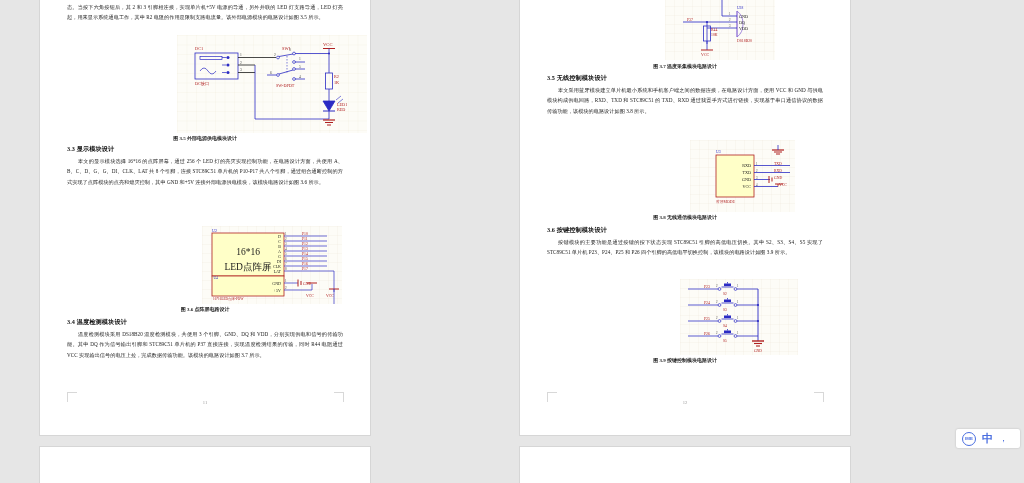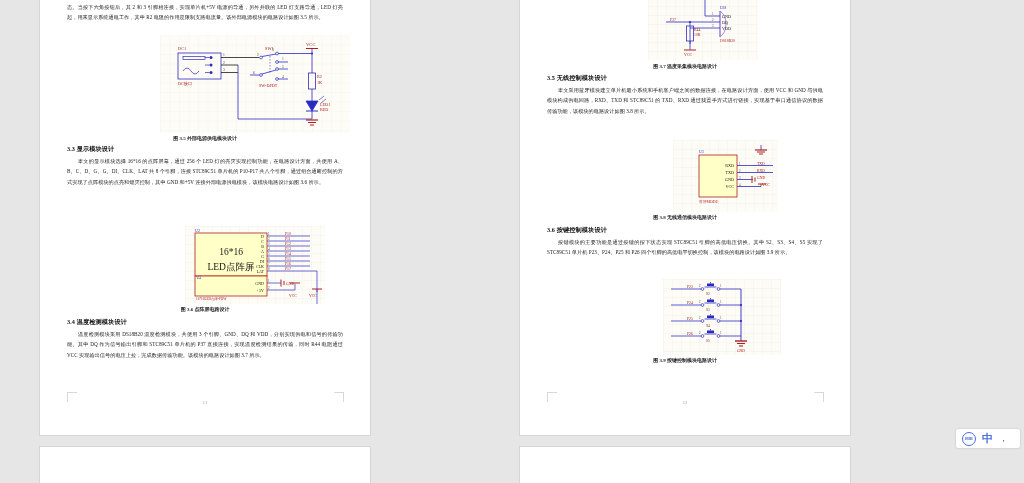--- a/index.html
+++ b/index.html
@@ -41,21 +41,21 @@
   .pagenum{
     position:absolute;width:100%;text-align:center;
     font-size:4.6px;color:#9a9a9a;
   }
   
   .crop{position:absolute;width:9px;height:9px;}
   .crop.tl{border-left:1px solid #d8d8d8;border-top:1px solid #d8d8d8;}
   .crop.tr{border-right:1px solid #d8d8d8;border-top:1px solid #d8d8d8;}
 
   
-  .fig{position:absolute;background:#d946ef;}
+  .fig{position:absolute;background:#d946ef;margin-left:17px;}
   .fig svg{display:block;}
 
   
   .ime{
     position:absolute;left:956px;top:429px;
     width:64px;height:19px;background:#ffffff;
     border-radius:2px;box-shadow:0 0 2px rgba(0,0,0,.22);
     display:flex;align-items:center;gap:6px;
     padding-left:6px;box-sizing:border-box;
   }

